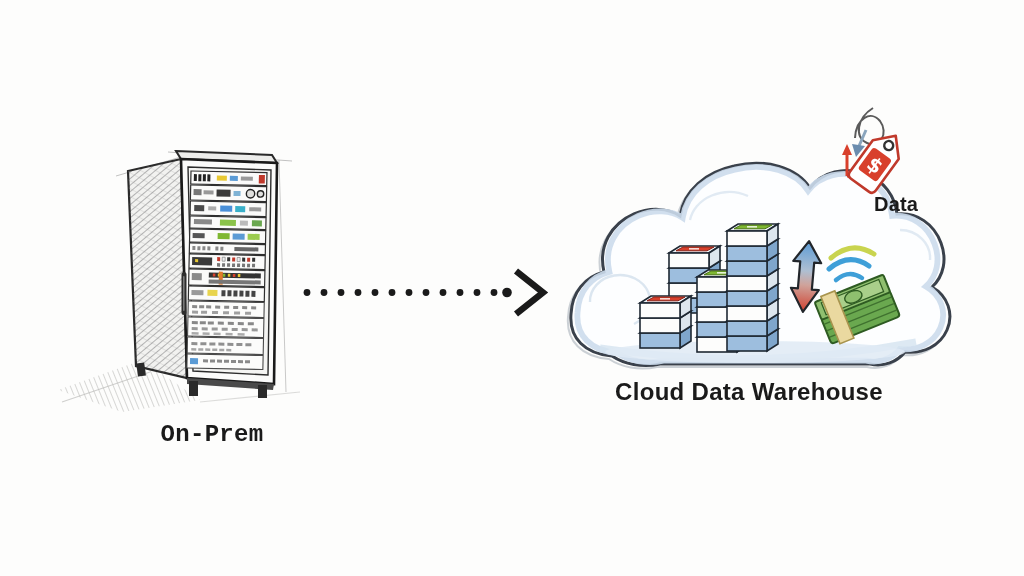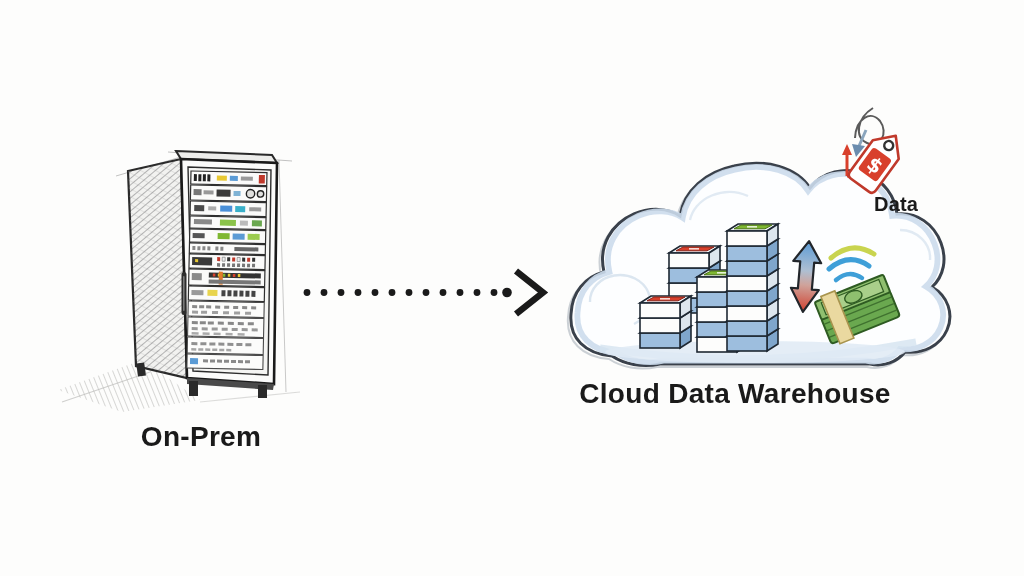--- a/index.html
+++ b/index.html
@@ -5,22 +5,22 @@
   html,body{margin:0;padding:0;}
   .stage{
     position:relative;width:1024px;height:576px;overflow:hidden;
     background:var(--bg,#fdfdfc);
     font-family:"Liberation Sans",sans-serif;
   }
   .lbl{
     position:absolute;color:var(--ink,#1a1a1a);font-weight:bold;
     text-align:center;letter-spacing:.3px;user-select:none;
   }
-  #onprem-label{left:101px;top:421px;width:200px;font-size:28px;}
-  #cloud-label{left:535px;top:378px;width:400px;font-size:28px;}
+  #onprem-label{left:112px;top:421px;width:200px;font-size:24px;font-family:Liberation Mono, monospace;}
+  #cloud-label{left:549px;top:378px;width:400px;font-size:24px;}
   #dwaas-label{left:874px;top:193px;width:110px;font-size:20px;text-align:left;letter-spacing:.2px;}
   svg{position:absolute;left:0;top:0;}
 </style>
 </head>
 <body>
 
 <div class="stage">
 
 <svg width="1024" height="576" viewBox="0 0 1024 576">
   <defs>

